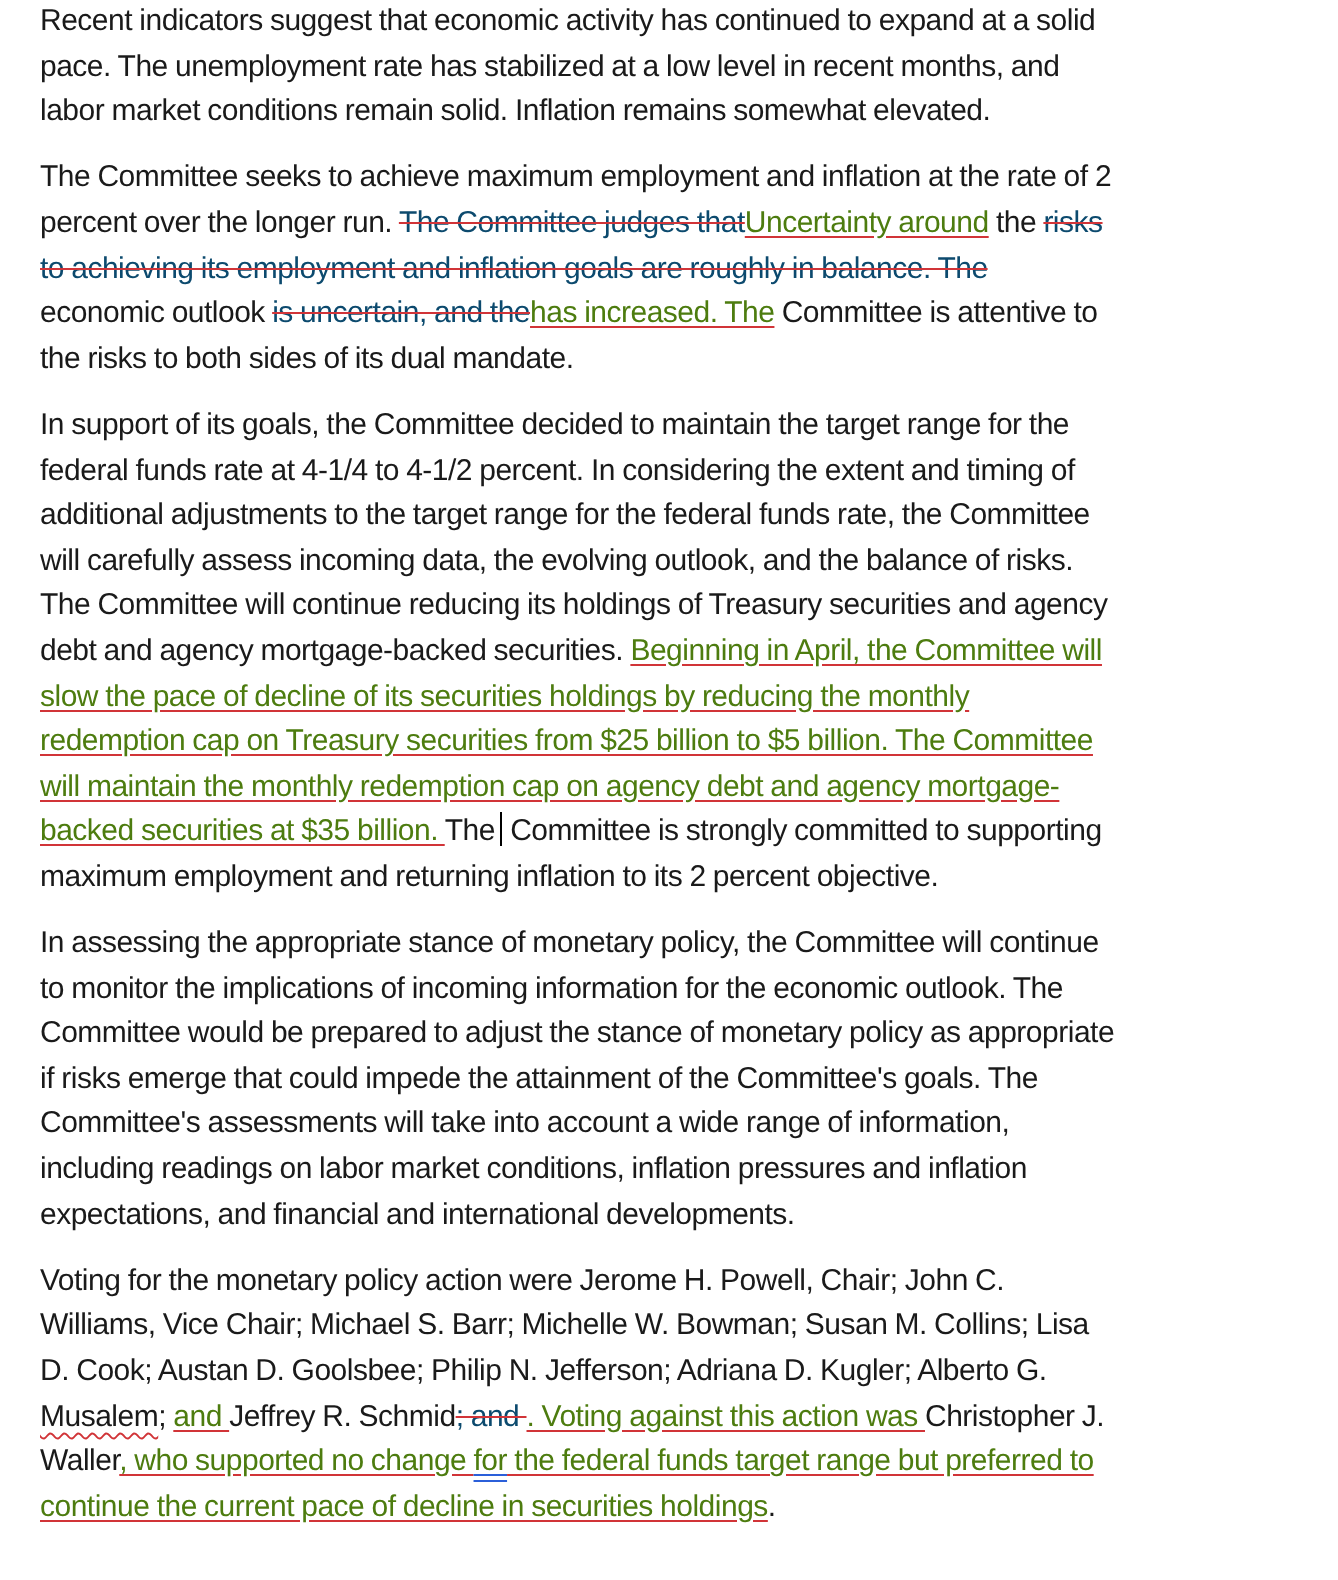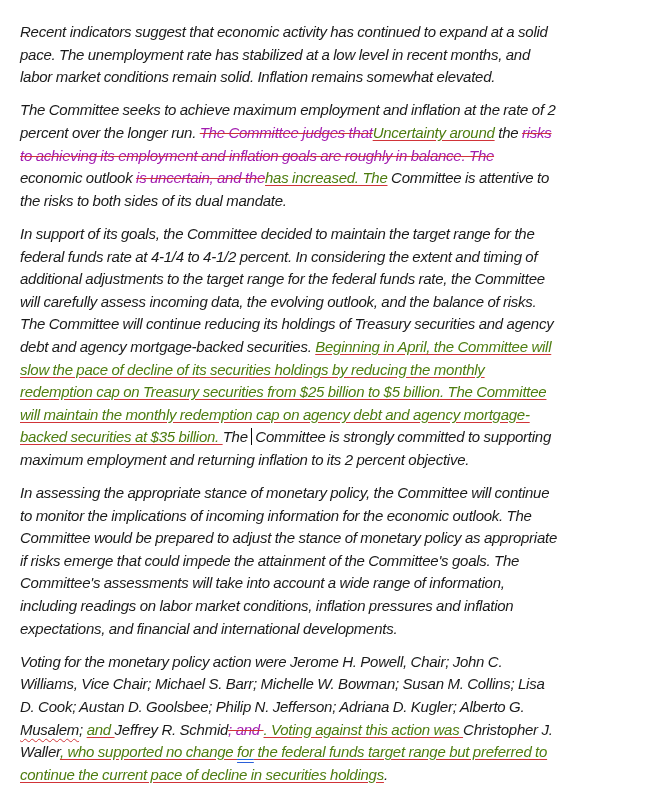--- a/index.html
+++ b/index.html
@@ -9,40 +9,39 @@
   }
   body {
     width: 669px;
     height: 790px;
     overflow: hidden;
     font-family: "Liberation Sans", "DejaVu Sans", sans-serif;
     color: #1a1a1a;
   }
   .doc {
     position: relative;
-    padding: 21px 20px 0 20px;
+    padding: 0 20px 0 20px;
     box-sizing: border-box;
     width: 579px;
-    font-style: italic;
   }
   .para {
     font-size: 15px;
     line-height: 22.6px;
     letter-spacing: -0.25px;
     word-spacing: -0.3px;
     margin: 0 0 10.6px 0;
   }
   .ins {
     color: #4d7c0f;
     text-decoration: underline;
     text-decoration-color: #d13438;
     text-underline-offset: 2px;
   }
   .del {
-    color: #a21caf;
+    color: #0c4a6e;
     text-decoration: line-through;
     text-decoration-color: #d13438;
   }
   .spell {
     text-decoration: underline wavy #d13438;
     text-underline-offset: 3px;
     text-decoration-thickness: 1px;
   }
   .grammar {
     text-decoration: underline double #2b5fd9;

